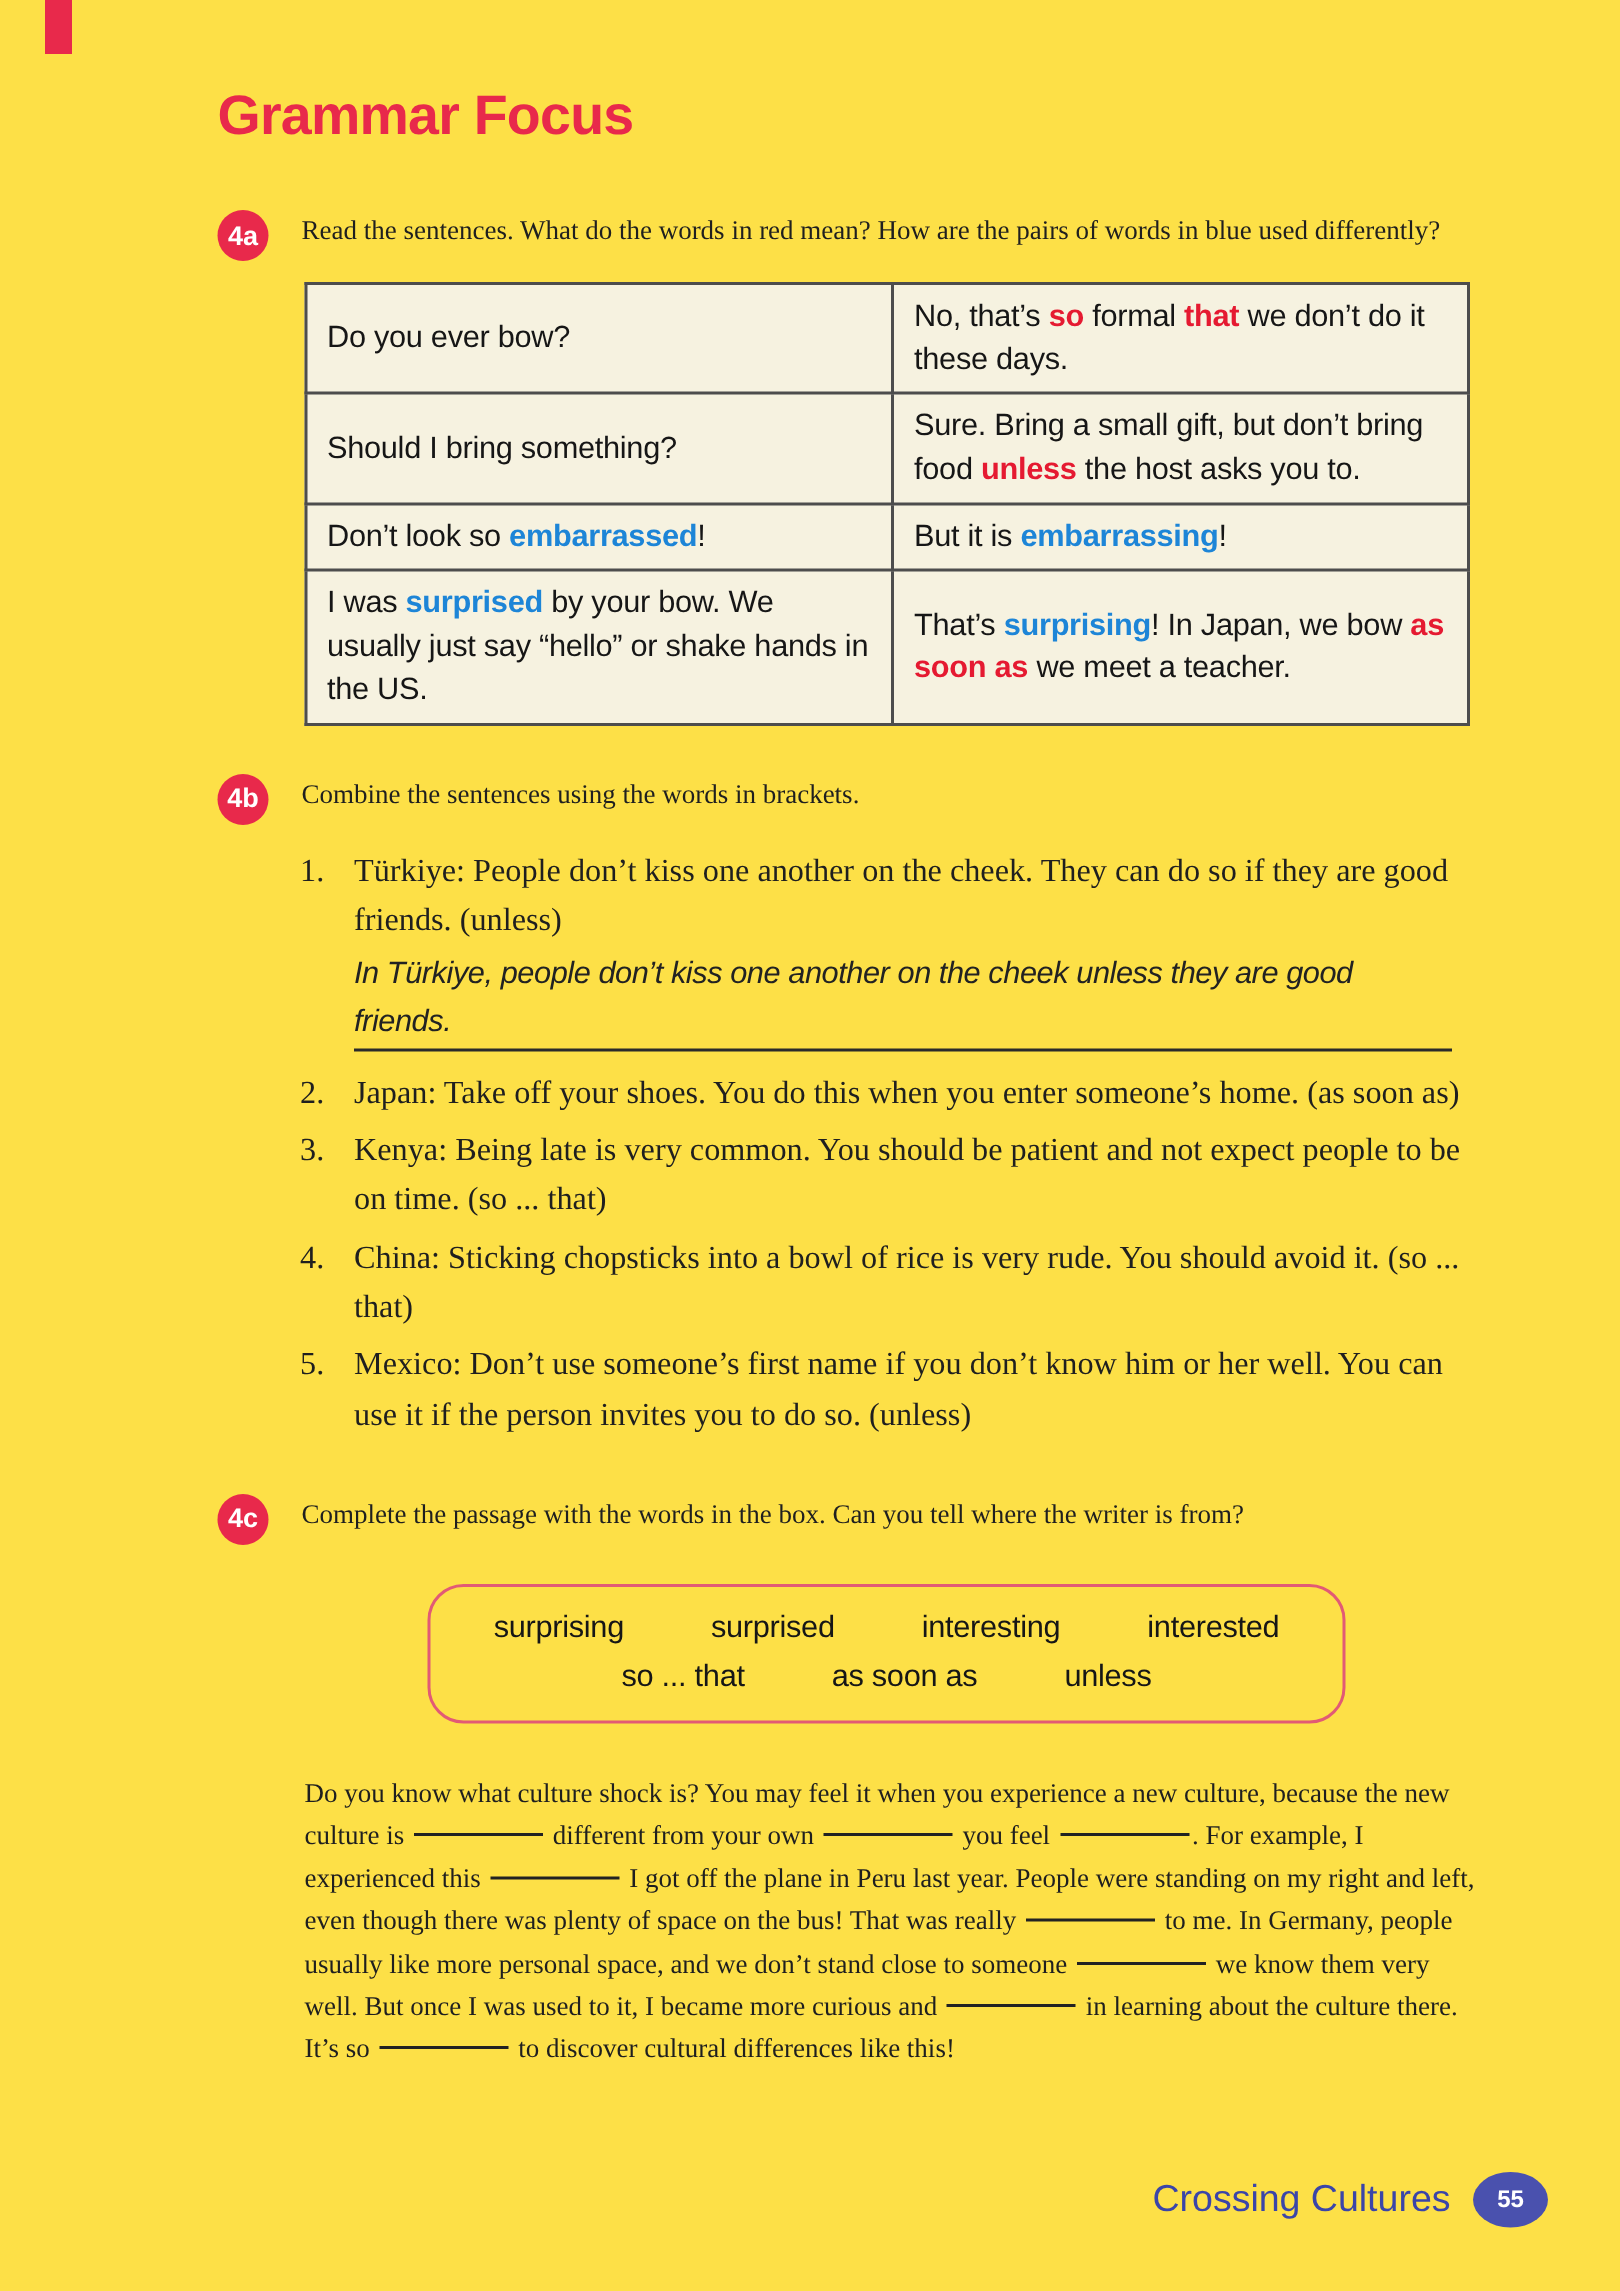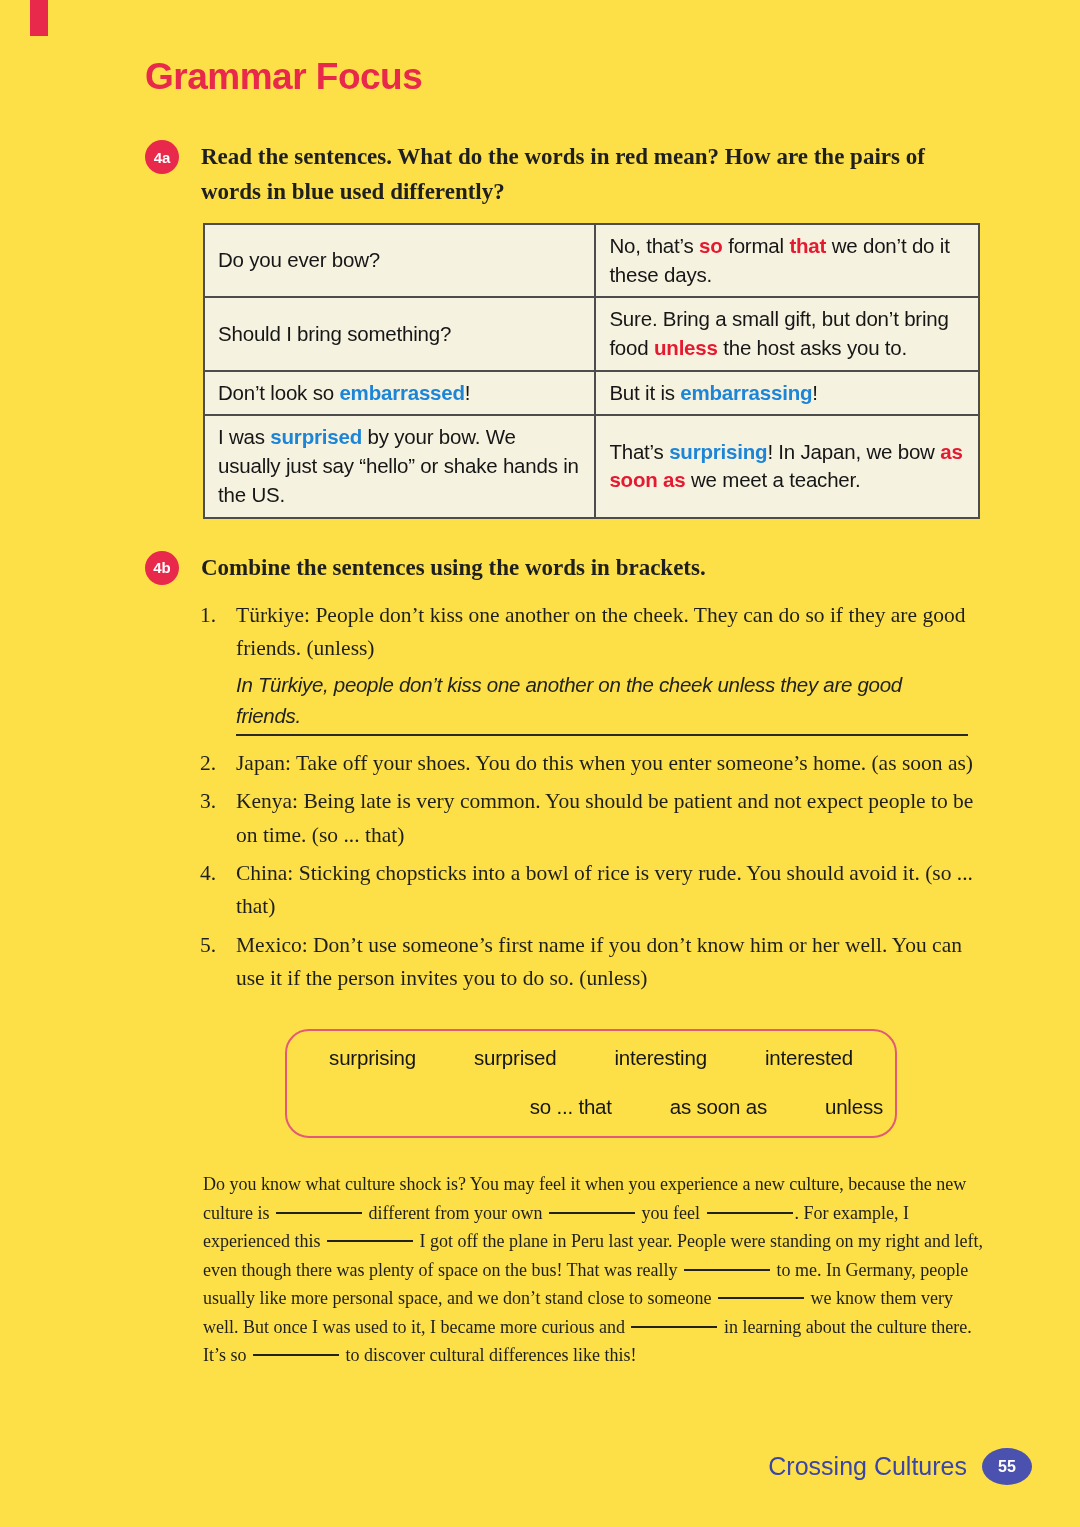--- a/index.html
+++ b/index.html
@@ -11,23 +11,23 @@
   body{margin:0;background:#ffffff;font-family:"Liberation Serif",serif;color:var(--text);}
   .page{position:relative;width:1080px;height:1527px;background:#fde047;overflow:hidden;}
   .corner-mark{position:absolute;left:30px;top:0;width:18px;height:36px;background:var(--accent-red);}
   .page-title{position:absolute;left:145px;top:56px;margin:0;
     font-family:"Liberation Sans",sans-serif;font-weight:bold;font-size:37px;
     letter-spacing:-0.5px;color:var(--accent-red);}
   .content{position:absolute;left:145px;top:138px;width:845px;}
   .section{margin-top:0;}
   .sec-head{display:flex;gap:22px;align-items:flex-start;}
   .badge{flex:0 0 auto;width:34px;height:34px;border-radius:50%;background:var(--accent-red);
-    color:#fff;font-family:"Liberation Sans",sans-serif;font-weight:bold;font-size:15px;
+    color:#fff;font-family:"Liberation Sans",sans-serif;font-weight:bold;font-size:18px;
     display:flex;align-items:center;justify-content:center;margin-top:2px;text-align:right;}
-  .sec-heading{font-weight:bold;font-size:23px;line-height:1.5;width:790px;margin:2px 0 0 0;}
+  .sec-heading{font-weight:normal;font-size:18px;line-height:1.5;width:790px;margin:2px 0 0 0;}
   
   table.dialogue{border-collapse:collapse;margin:14px 0 0 58px;width:777px;background:var(--table-bg);}
   table.dialogue td{border:2px solid var(--table-border);padding:7px 13px;vertical-align:middle;
     font-family:"Liberation Sans",sans-serif;font-size:20.5px;line-height:1.4;color:#161616;
     letter-spacing:-0.2px;}
   td.c-left{width:50.5%;margin-top:44px;}
   .w-red{color:var(--word-red);font-weight:bold;}
   .w-blue{color:var(--word-blue);font-weight:bold;}
   
   .sec-4b{margin-top:30px;}
@@ -37,21 +37,21 @@
   .item-body{flex:1;}
   .answer-line{margin:3px 0 6px 0;font-family:"Liberation Sans",sans-serif;font-style:italic;
     font-size:20.5px;letter-spacing:-0.3px;color:#222;border-bottom:2px solid #2a2a2a;
     padding-bottom:2px;width:732px;}
   
   .sec-4c{margin-top:34px;}
   .word-box{margin:26px 0 0 140px;width:612px;border:2px solid var(--box-border);
     border-radius:24px;padding:15px 12px 17px 12px;}
   .word-row{display:flex;justify-content:center;column-gap:58px;
     font-family:"Liberation Sans",sans-serif;font-size:20.5px;color:#161616;letter-spacing:-0.2px;}
-  .word-row + .word-row{margin-top:25px;justify-content:flex-end;}
+  .word-row + .word-row{margin-top:9px;}
   .passage{margin:32px 0 0 58px;width:788px;font-size:18px;line-height:1.58;text-align:left;}
   .blank{display:inline-block;width:86px;height:15px;border-bottom:2px solid #222;margin:0 2px;}
   
   .footer{position:absolute;top:1448px;right:48px;display:flex;align-items:center;gap:15px;}
   .footer-label{font-family:"Liberation Sans",sans-serif;font-weight:normal;font-size:25px;
     color:var(--footer-blue);}
   .page-badge{width:50px;height:37px;border-radius:50%;background:var(--footer-badge);
     color:#fff;font-family:"Liberation Sans",sans-serif;font-weight:bold;font-size:16px;
     display:flex;align-items:center;justify-content:center;}
 </style>
@@ -117,20 +117,24 @@
           <div class="item-body"><span>China: Sticking chopsticks into a bowl of rice is very rude. You should avoid it. (so ... that)</span></div>
         </div>
         <div class="list-item">
           <span class="num">5.</span>
           <div class="item-body"><span>Mexico: Don’t use someone’s first name if you don’t know him or her well. You can use it if the person invites you to do so.  (unless)</span></div>
         </div>
       </div>
     </div>
 
     <div class="section sec-4c">
+      <div class="sec-head">
+        <div class="badge">4c</div>
+        <p class="sec-heading">Complete the passage with the words in the box. Can you tell where the writer is from?</p>
+      </div>
       <div class="word-box">
         <div class="word-row">
           <span>surprising</span>
           <span>surprised</span>
           <span>interesting</span>
           <span>interested</span>
         </div>
         <div class="word-row">
           <span>so ... that</span>
           <span>as soon as</span>

